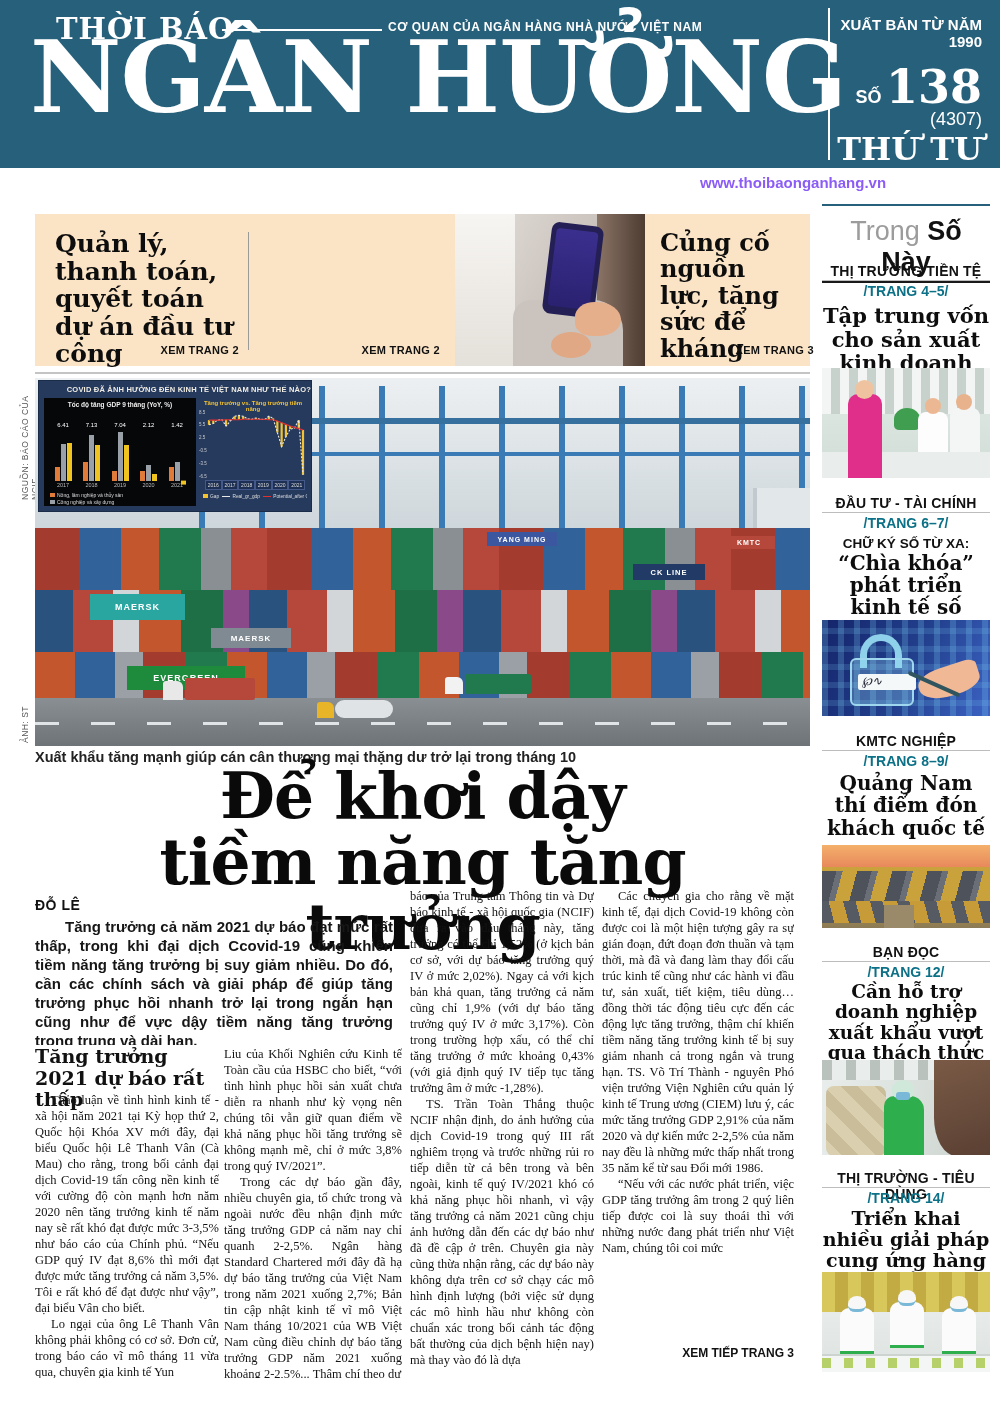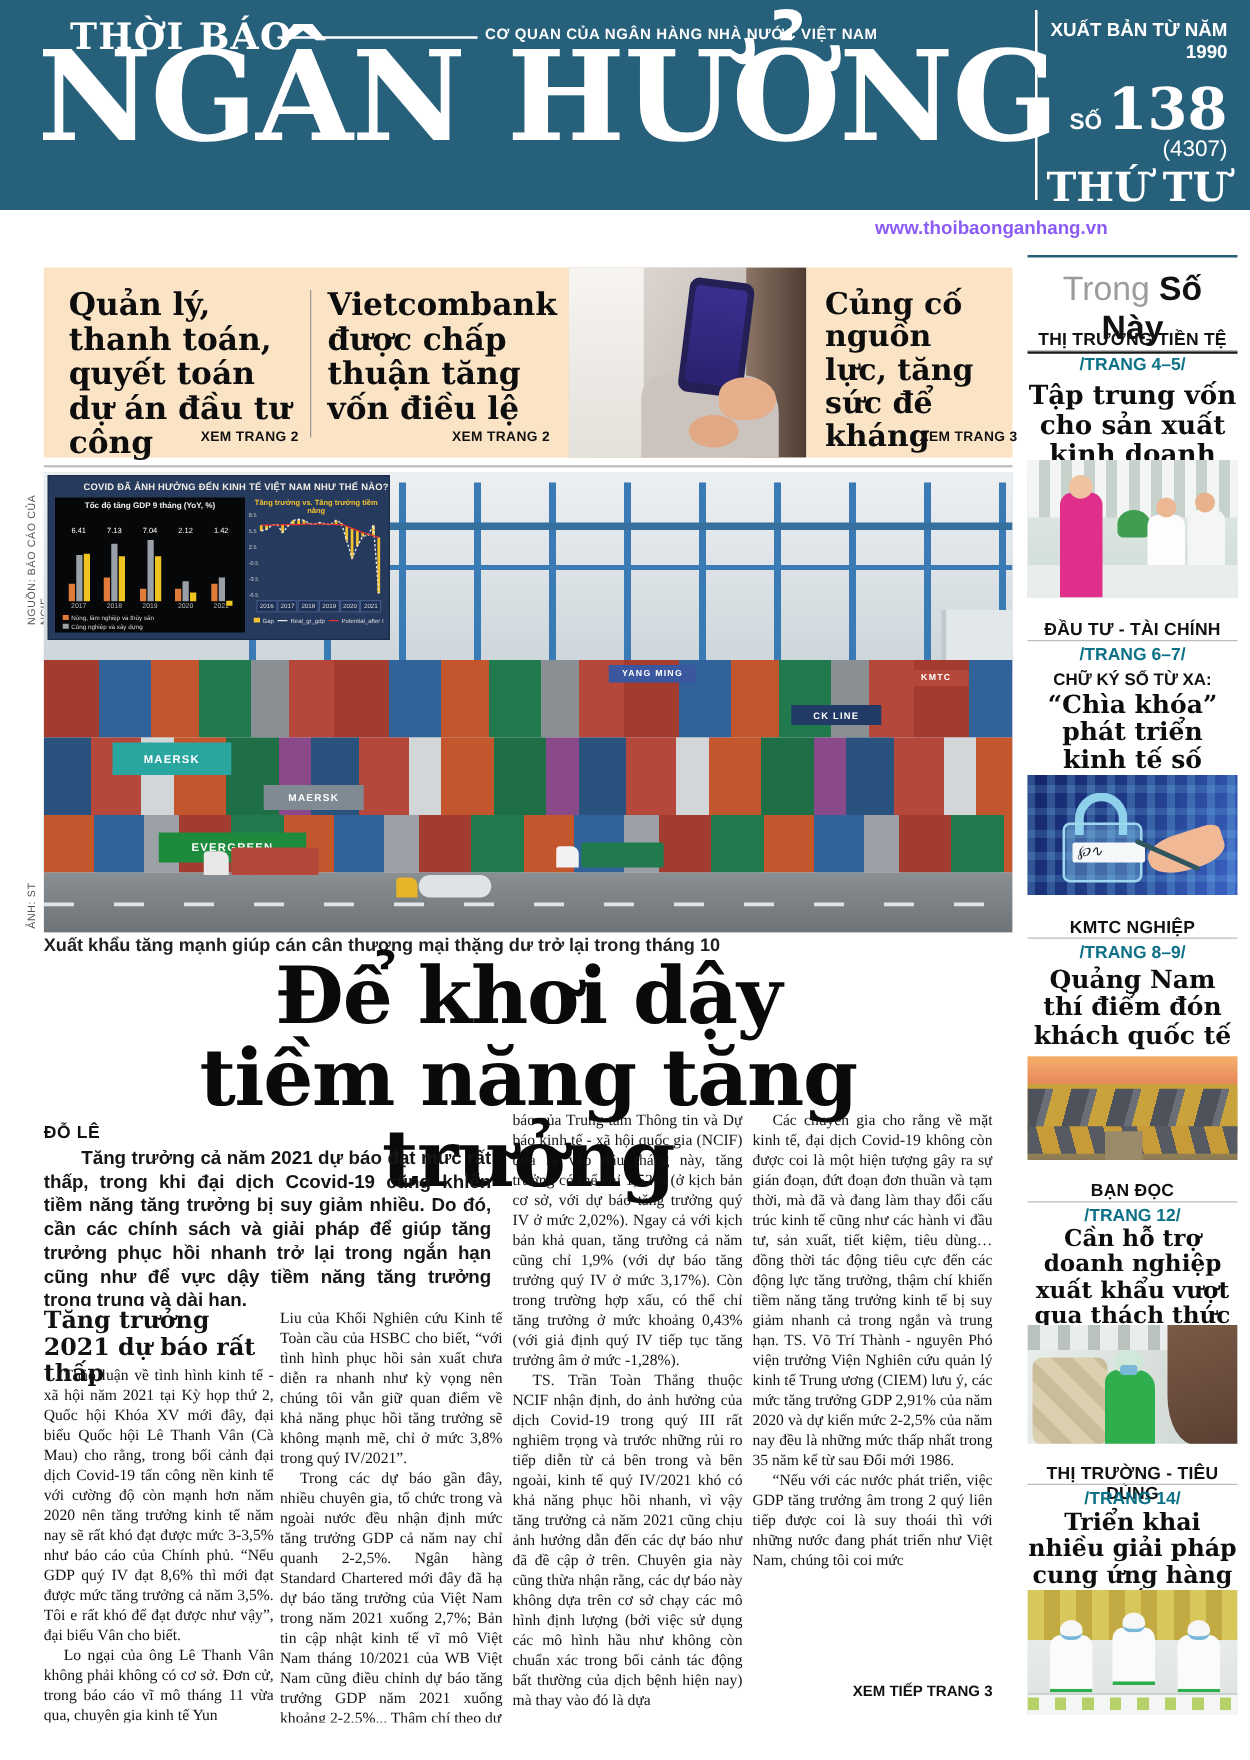--- a/index.html
+++ b/index.html
@@ -190,21 +190,20 @@
       <div class="mh-price">GIÁ: 5.500 VND</div>
     </div>
   </div>
   <div class="abs mh-www">www.thoibaonganhang.vn</div>
   <div class="abs sb-toprule"></div>
 
   <div class="abs topband"></div>
   <div class="abs ts1 tstitle">Quản lý, thanh toán, quyết toán dự án đầu tư công</div>
   <div class="abs ts1ref tsref">XEM TRANG 2</div>
   <div class="abs tsdiv tsdiv1"></div>
-  <div class="abs ts2 tstitle">Vietcombank được chấp thuận tăng vốn điều lệ</div>
   <div class="abs ts2ref tsref">XEM TRANG 2</div>
   <div class="abs phonephoto">
     <div class="pp-window"></div>
       <div class="pp-hair"></div>
       <div class="pp-sweater"></div>
     <div class="pp-phone"></div>
       <div class="pp-screen"></div>
       <div class="pp-hand"></div>
       <div class="pp-hand2"></div>
   </div>

